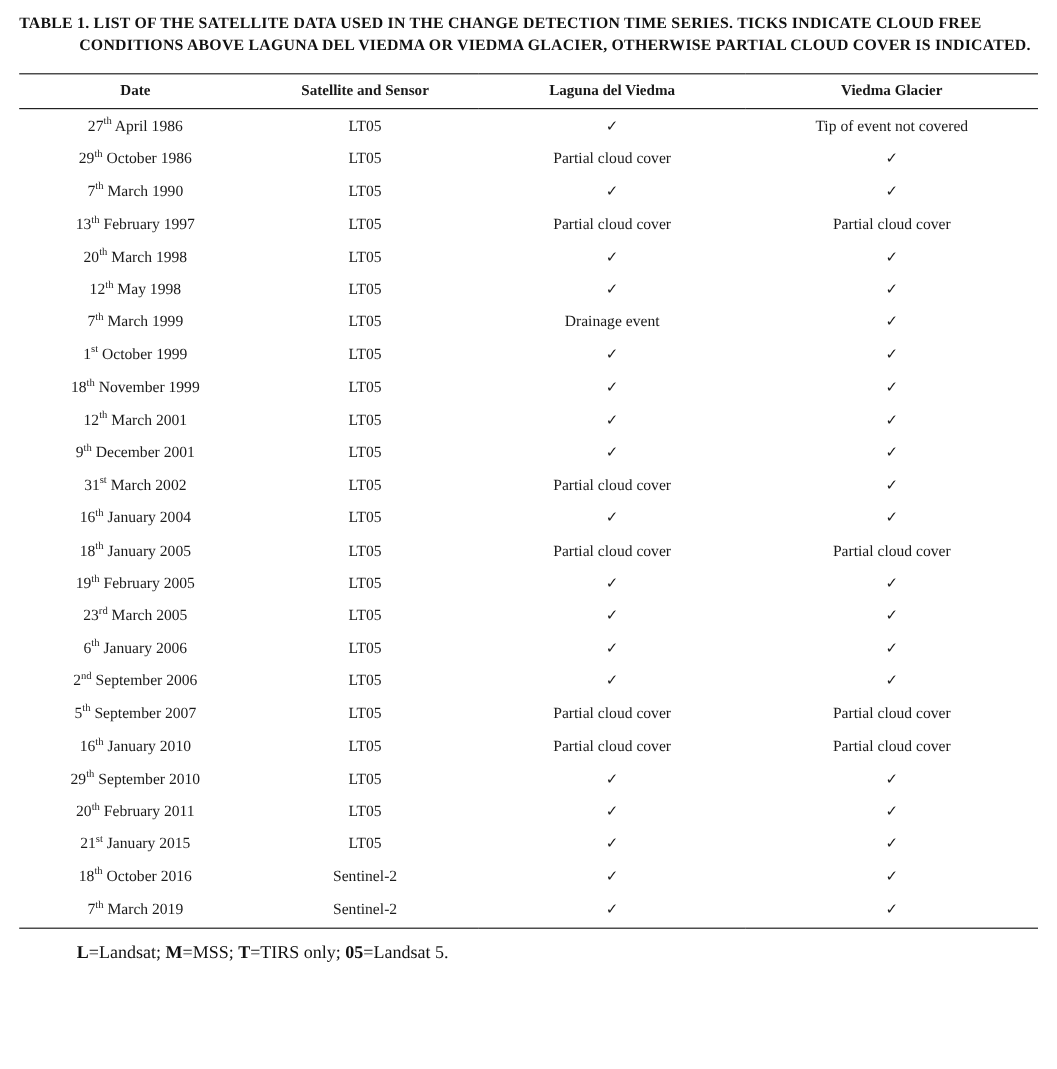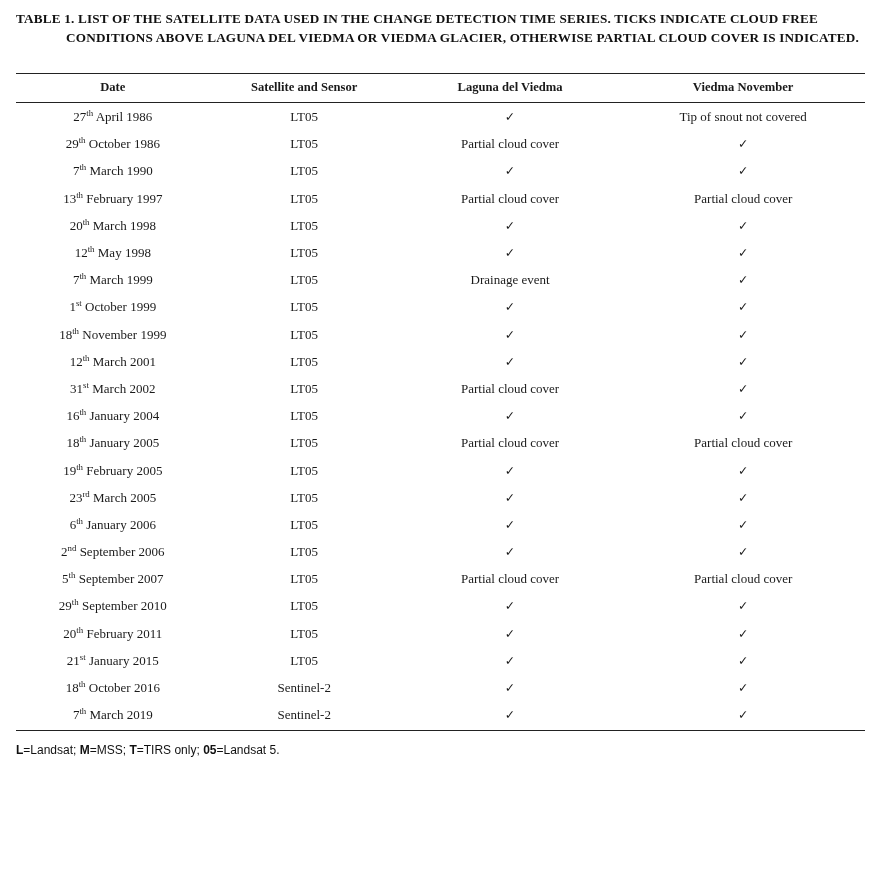--- a/index.html
+++ b/index.html
@@ -39,21 +39,21 @@
     font-variant: small-caps;
   }
   .caption-indent {
     display: block;
     padding-left: 50px;
     text-indent: -50px;
   }
 
   
   .table-wrap {
-    margin-top: 26px;
+    margin-top: 14px;
     padding: 0 2px;
   }
   table.data {
     border-collapse: collapse;
     width: 100%;
     table-layout: fixed;
   }
   table.data thead th {
     font-size: 12.6px;
     font-weight: bold;
@@ -92,23 +92,24 @@
     line-height: 0;
   }
   .tick {
     font-size: 12.5px;
     line-height: 1;
   }
   
   .footnote {
     margin-top: 12px;
     padding: 0 2px;
-    font-size: 12px;
-    font-family: Liberation Sans, sans-serif;
+    font-size: 15px;
+    font-family: Liberation Serif, serif;
     color: #111;
+    margin-left: 48px;
   }
   .footnote b { font-weight: bold; }
 </style>
 </head>
 <body>
 
 <div class="page">
 
   <div class="caption">
     <span class="caption-indent">
@@ -123,29 +124,29 @@
         <col class="c-date">
         <col class="c-sensor">
         <col class="c-laguna">
         <col class="c-viedma">
       </colgroup>
       <thead>
         <tr>
           <th class="date-h">Date</th>
           <th>Satellite and Sensor</th>
           <th>Laguna del Viedma</th>
-          <th>Viedma November</th>
+          <th>Viedma Glacier</th>
         </tr>
       </thead>
       <tbody id="tbody">
           <tr>
             <td class="date"><span>27</span><sup class="ord">th</sup><span> April 1986</span></td>
             <td>LT05</td>
             <td><span class="tick">✓</span></td>
-            <td>Tip of snout not covered</td>
+            <td>Tip of event not covered</td>
           </tr>
           <tr>
             <td class="date"><span>29</span><sup class="ord">th</sup><span> October 1986</span></td>
             <td>LT05</td>
             <td>Partial cloud cover</td>
             <td><span class="tick">✓</span></td>
           </tr>
           <tr>
             <td class="date"><span>7</span><sup class="ord">th</sup><span> March 1990</span></td>
             <td>LT05</td>
@@ -188,20 +189,26 @@
             <td><span class="tick">✓</span></td>
             <td><span class="tick">✓</span></td>
           </tr>
           <tr>
             <td class="date"><span>12</span><sup class="ord">th</sup><span> March 2001</span></td>
             <td>LT05</td>
             <td><span class="tick">✓</span></td>
             <td><span class="tick">✓</span></td>
           </tr>
           <tr>
+            <td class="date"><span>9</span><sup class="ord">th</sup><span> December 2001</span></td>
+            <td>LT05</td>
+            <td><span class="tick">✓</span></td>
+            <td><span class="tick">✓</span></td>
+          </tr>
+          <tr>
             <td class="date"><span>31</span><sup class="ord">st</sup><span> March 2002</span></td>
             <td>LT05</td>
             <td>Partial cloud cover</td>
             <td><span class="tick">✓</span></td>
           </tr>
           <tr>
             <td class="date"><span>16</span><sup class="ord">th</sup><span> January 2004</span></td>
             <td>LT05</td>
             <td><span class="tick">✓</span></td>
             <td><span class="tick">✓</span></td>
@@ -231,20 +238,26 @@
             <td><span class="tick">✓</span></td>
           </tr>
           <tr>
             <td class="date"><span>2</span><sup class="ord">nd</sup><span> September 2006</span></td>
             <td>LT05</td>
             <td><span class="tick">✓</span></td>
             <td><span class="tick">✓</span></td>
           </tr>
           <tr>
             <td class="date"><span>5</span><sup class="ord">th</sup><span> September 2007</span></td>
+            <td>LT05</td>
+            <td>Partial cloud cover</td>
+            <td>Partial cloud cover</td>
+          </tr>
+          <tr>
+            <td class="date"><span>16</span><sup class="ord">th</sup><span> January 2010</span></td>
             <td>LT05</td>
             <td>Partial cloud cover</td>
             <td>Partial cloud cover</td>
           </tr>
           <tr>
             <td class="date"><span>29</span><sup class="ord">th</sup><span> September 2010</span></td>
             <td>LT05</td>
             <td><span class="tick">✓</span></td>
             <td><span class="tick">✓</span></td>
           </tr>

